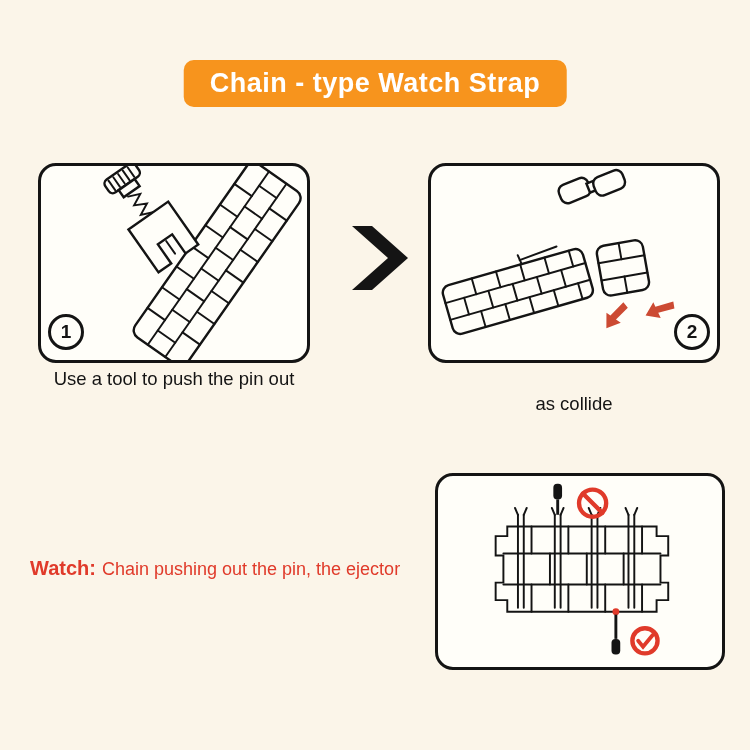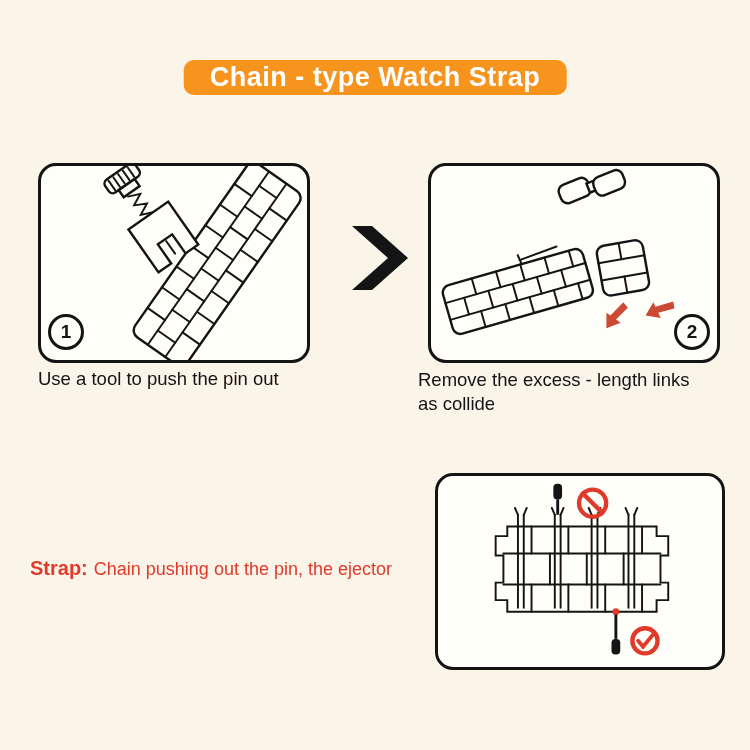--- a/index.html
+++ b/index.html
@@ -4,41 +4,41 @@
 <style>
   html,body{margin:0;padding:0}
   body{
     width:750px;height:750px;position:relative;overflow:hidden;
     background:var(--background,#FBF5E9);
     font-family:"Liberation Sans",sans-serif;color:var(--ink,#141414);
   }
   .banner{
     position:absolute;left:50%;transform:translateX(-50%);top:60px;
     background:var(--banner-bg,#F7941D);color:#fff;font-weight:bold;
-    font-size:27px;line-height:27px;padding:4px 26px;border-radius:10px;
+    font-size:27px;line-height:27px;padding:10px 26px;border-radius:10px;
     letter-spacing:.5px;white-space:nowrap;
   }
   .panel{
     position:absolute;border:3.5px solid var(--ink,#141414);
     border-radius:18px;background:#FFFEF9;box-sizing:border-box;
   }
   .panel-1{left:38px;top:163px;width:272px;height:200px}
   .panel-2{left:428px;top:163px;width:292px;height:200px}
   .panel-3{left:435px;top:473px;width:290px;height:197px}
   .panel svg{position:absolute;left:0;top:0;width:100%;height:100%}
   .chevron{position:absolute;left:352px;top:226px;width:56px;height:64px}
   .chevron polygon{fill:var(--ink,#141414)}
   .badge{
     position:absolute;width:30px;height:30px;border:3.5px solid var(--ink,#141414);
     border-radius:50%;display:flex;align-items:center;justify-content:center;
     font-weight:bold;font-size:19px;background:transparent;box-sizing:content-box;
   }
   .badge-1{left:48px;top:314px}
   .badge-2{left:674px;top:314px}
-  .caption{position:absolute;font-size:18.5px;color:var(--ink,#141414)}
+  .caption{position:absolute;font-size:18.5px;text-align:center;color:var(--ink,#141414)}
   .caption-1{left:38px;top:368px;width:272px}
   .caption-2{left:418px;top:368px;width:312px;line-height:24px}
   .note{
     position:absolute;left:30px;top:538px;width:440px;
     color:var(--accent-red,#E03A2A);font-size:18px;line-height:25.5px;white-space:nowrap;
   }
   .note-label{font-weight:bold;font-size:20px;margin-right:6px}
   .ink-shape{stroke:var(--ink,#141414);stroke-width:2.5;fill:#FFFEF9}
   .thin-line{stroke:var(--ink,#141414);stroke-width:2;fill:none;stroke-linecap:round}
   .black-fill{fill:var(--ink,#141414);stroke:none}
@@ -160,26 +160,26 @@
 
 <div class="badge badge-1">
   <span>1</span>
 </div>
 <div class="badge badge-2">
   <span>2</span>
 </div>
 
 <div class="caption caption-1">Use a tool to push the pin out</div>
 <div class="caption caption-2">
-  <span>Remove the excess - length links</span><br>
+  <br>
   <span>as collide</span>
 </div>
 
 <p class="note">
-  <span class="note-label">Strap:</span><span>Chain pushing out the pin, the ejector</span><br>
+  <span class="note-label">Watch:</span><span>Chain pushing out the pin, the ejector</span><br>
   <br>
 </p>
 
 <div class="panel panel-3">
   <svg viewBox="0 0 290 197">
 
     <g>
       <path class="thin-line" d="M70,52 h154 v10 h12 v20 h-8 v28 h8 v18 h-12 v12 h-154 v-12 h-12 v-18 h8 v-28 h-8 v-20 h12 z"></path>
       <line class="thin-line" x1="66" y1="80" x2="228" y2="80"></line>
       <line class="thin-line" x1="66" y1="112" x2="228" y2="112"></line>

